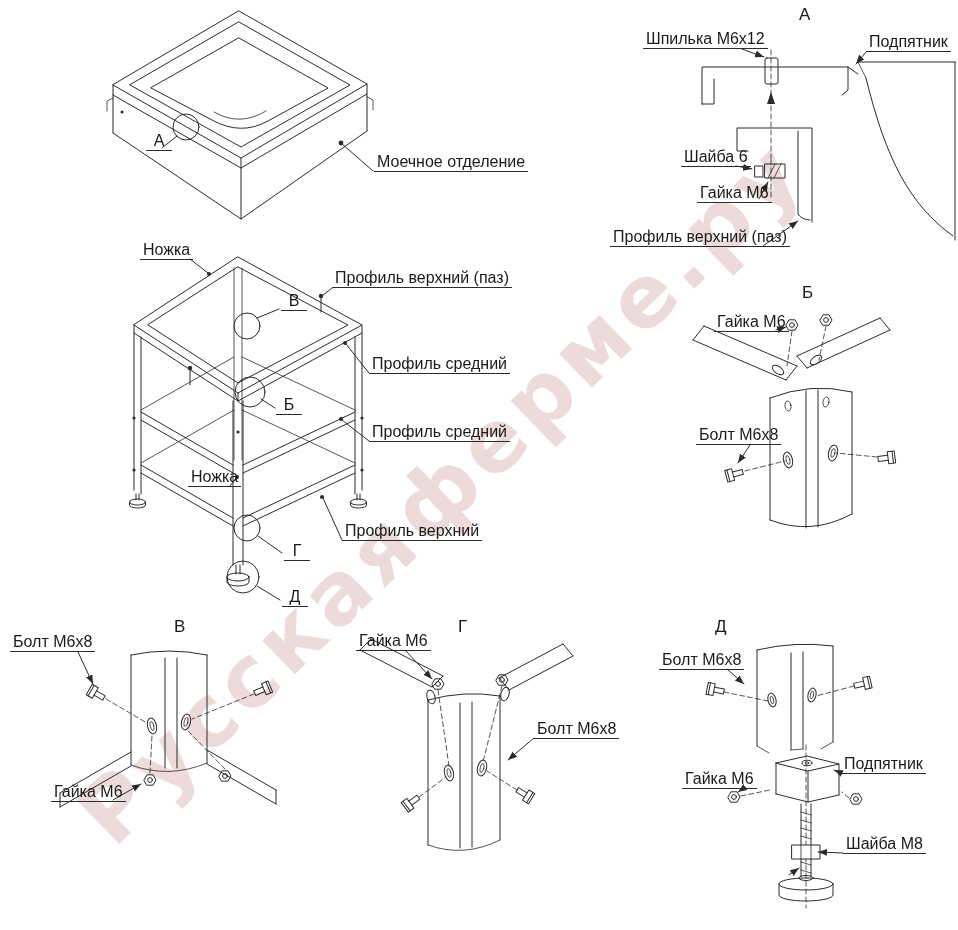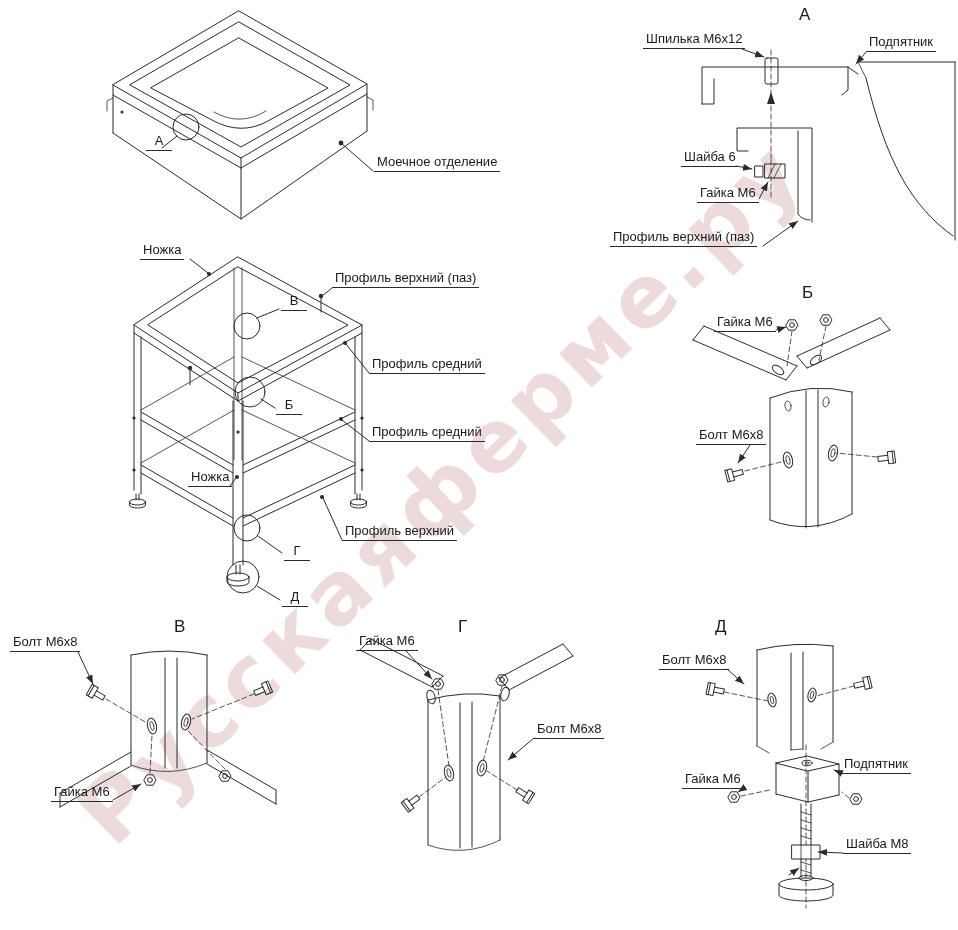--- a/index.html
+++ b/index.html
@@ -1,19 +1,19 @@
 <!DOCTYPE html>
 <html><head>
 <meta charset="utf-8">
 <style>
   html,body{margin:0;padding:0;background:#fff;}
   .stage{position:relative;width:958px;height:930px;background:#fff;overflow:hidden;
          font-family:"Liberation Sans",sans-serif;color:#1a1a1a;}
   .stage svg{position:absolute;left:0;top:0;}
-  .lbl{position:absolute;font-size:13px;line-height:16px;white-space:nowrap;z-index:3;}
+  .lbl{position:absolute;font-size:16px;line-height:16px;white-space:nowrap;z-index:3;}
   .u{border-bottom:1px solid #2b2b2b;padding:0 3px 1px 3px;}
   .ttl{position:absolute;font-size:17px;line-height:18px;z-index:3;}
   .cal{width:20px;text-align:center;}
   .wrap{white-space:normal;text-align:center;}
   .wm{position:absolute;left:58px;top:792px;transform-origin:0 0;transform:rotate(-44deg);
       font-family:"DejaVu Sans",sans-serif;font-weight:bold;font-size:86px;letter-spacing:6px;
       color:#ddb9b9;opacity:.5;white-space:nowrap;z-index:1;pointer-events:none;}
 </style>
 </head>
 <body>

